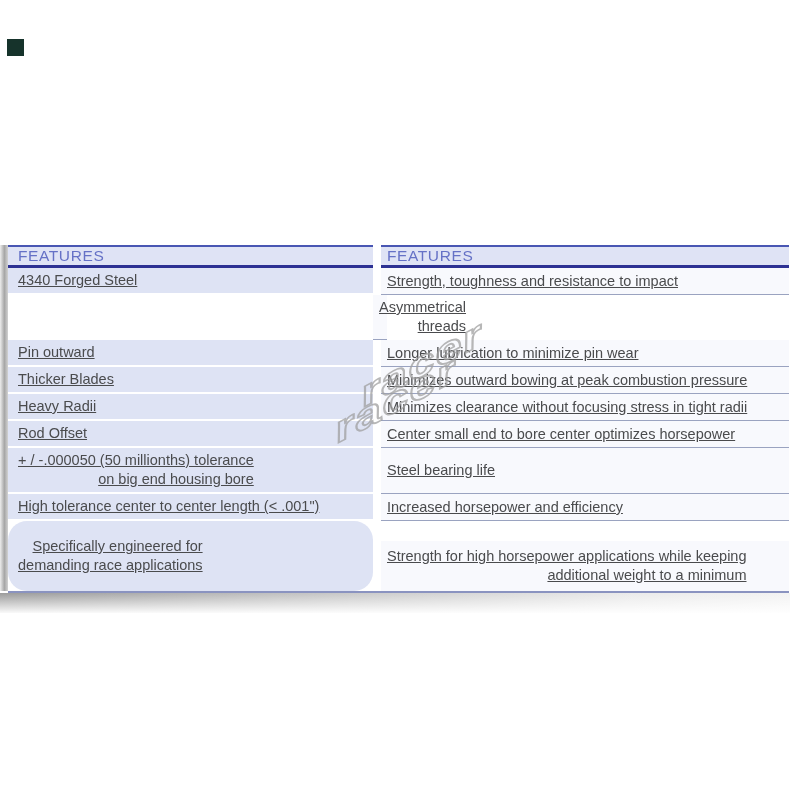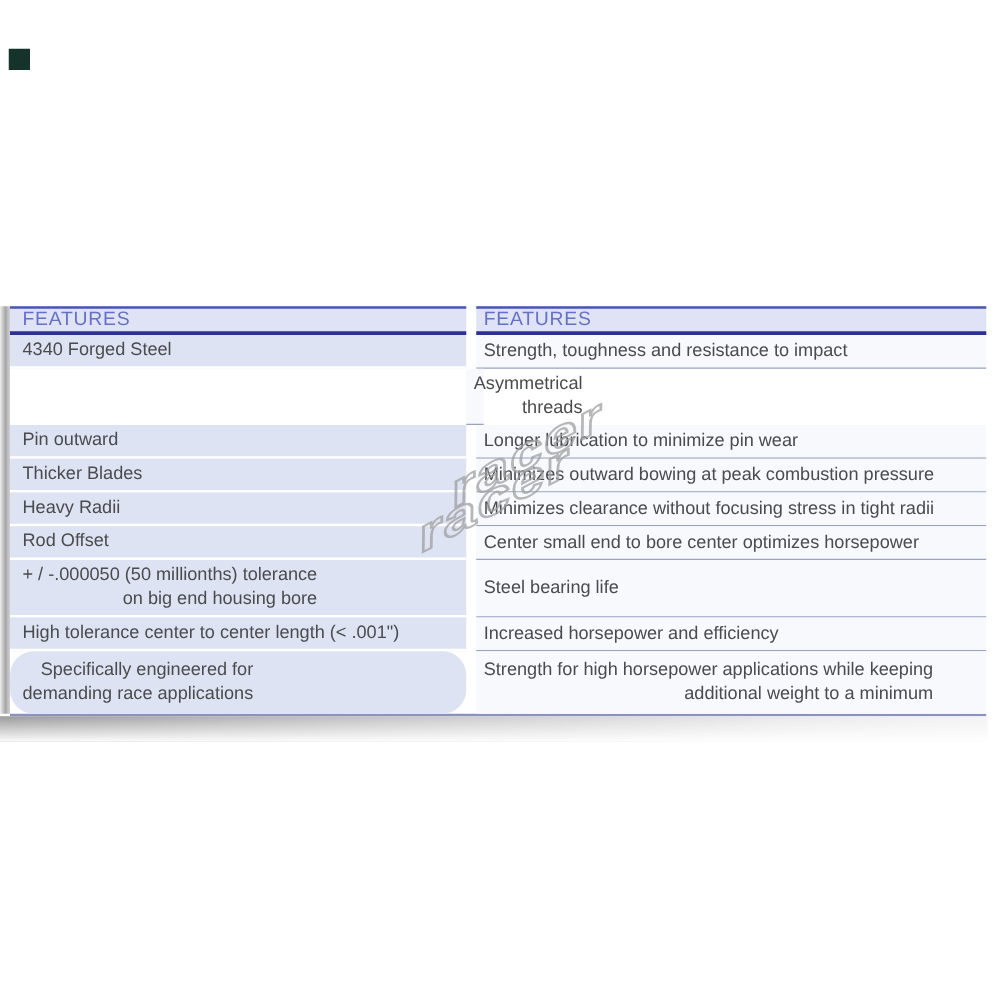--- a/index.html
+++ b/index.html
@@ -72,33 +72,34 @@
 
   .cell {
     box-sizing: border-box;
     min-height: 26px;
     display: flex;
     align-items: center;
     font-size: 14.5px;
     line-height: 19px;
     color: var(--body-text, #4a4b4d);
     white-space: pre-line;
+    text-decoration: underline;
   }
   .f-cell {
     background: var(--feature-cell-bg, #dee3f4);
     border-bottom: 2px solid #ffffff;
     padding: 3px 8px 3px 10px;
   }
   .b-cell {
     background: var(--benefit-cell-bg, #f8f9fd);
     border-bottom: 1px solid var(--row-separator, #9aa3c0);
     padding: 3px 8px 3px 6px;
   }
   .t-row:last-child .f-cell { border-bottom: none; border-radius: 19px; }
-  .t-row:last-child .b-cell { border-bottom: none; padding-bottom: 6px; padding-top: 6px; }
+  .t-row:last-child .b-cell { border-bottom: none; padding-bottom: 6px; padding-top: 6px; margin-top: 20px; }
 
   
   .bottom-shadow {
     position: relative;
     width: 790px;
     height: 20px;
     background: linear-gradient(to right, #969696, #c7c7c7 45%, #e9e9e9 80%, #f2f2f2);
   }
   .bottom-shadow::after {
     content: "";

